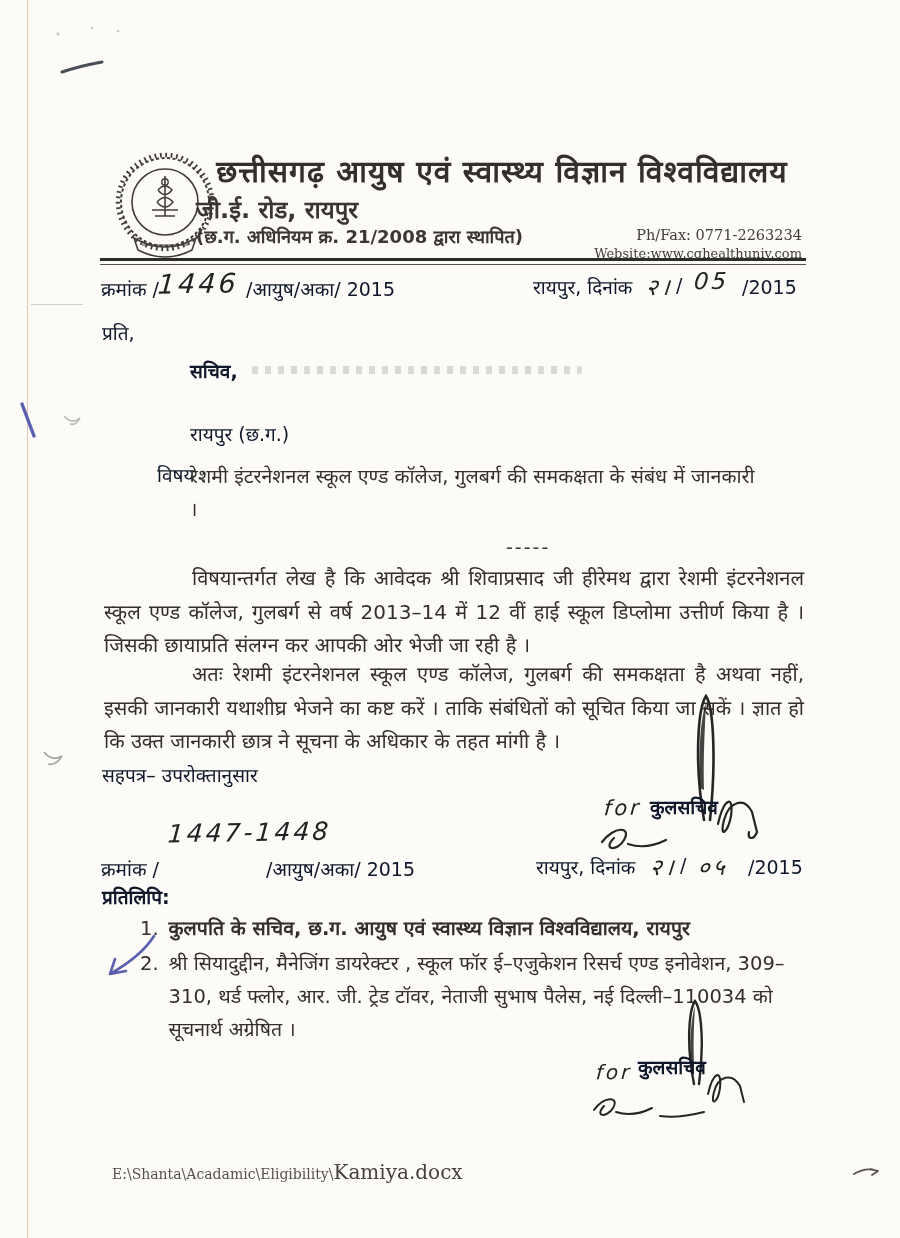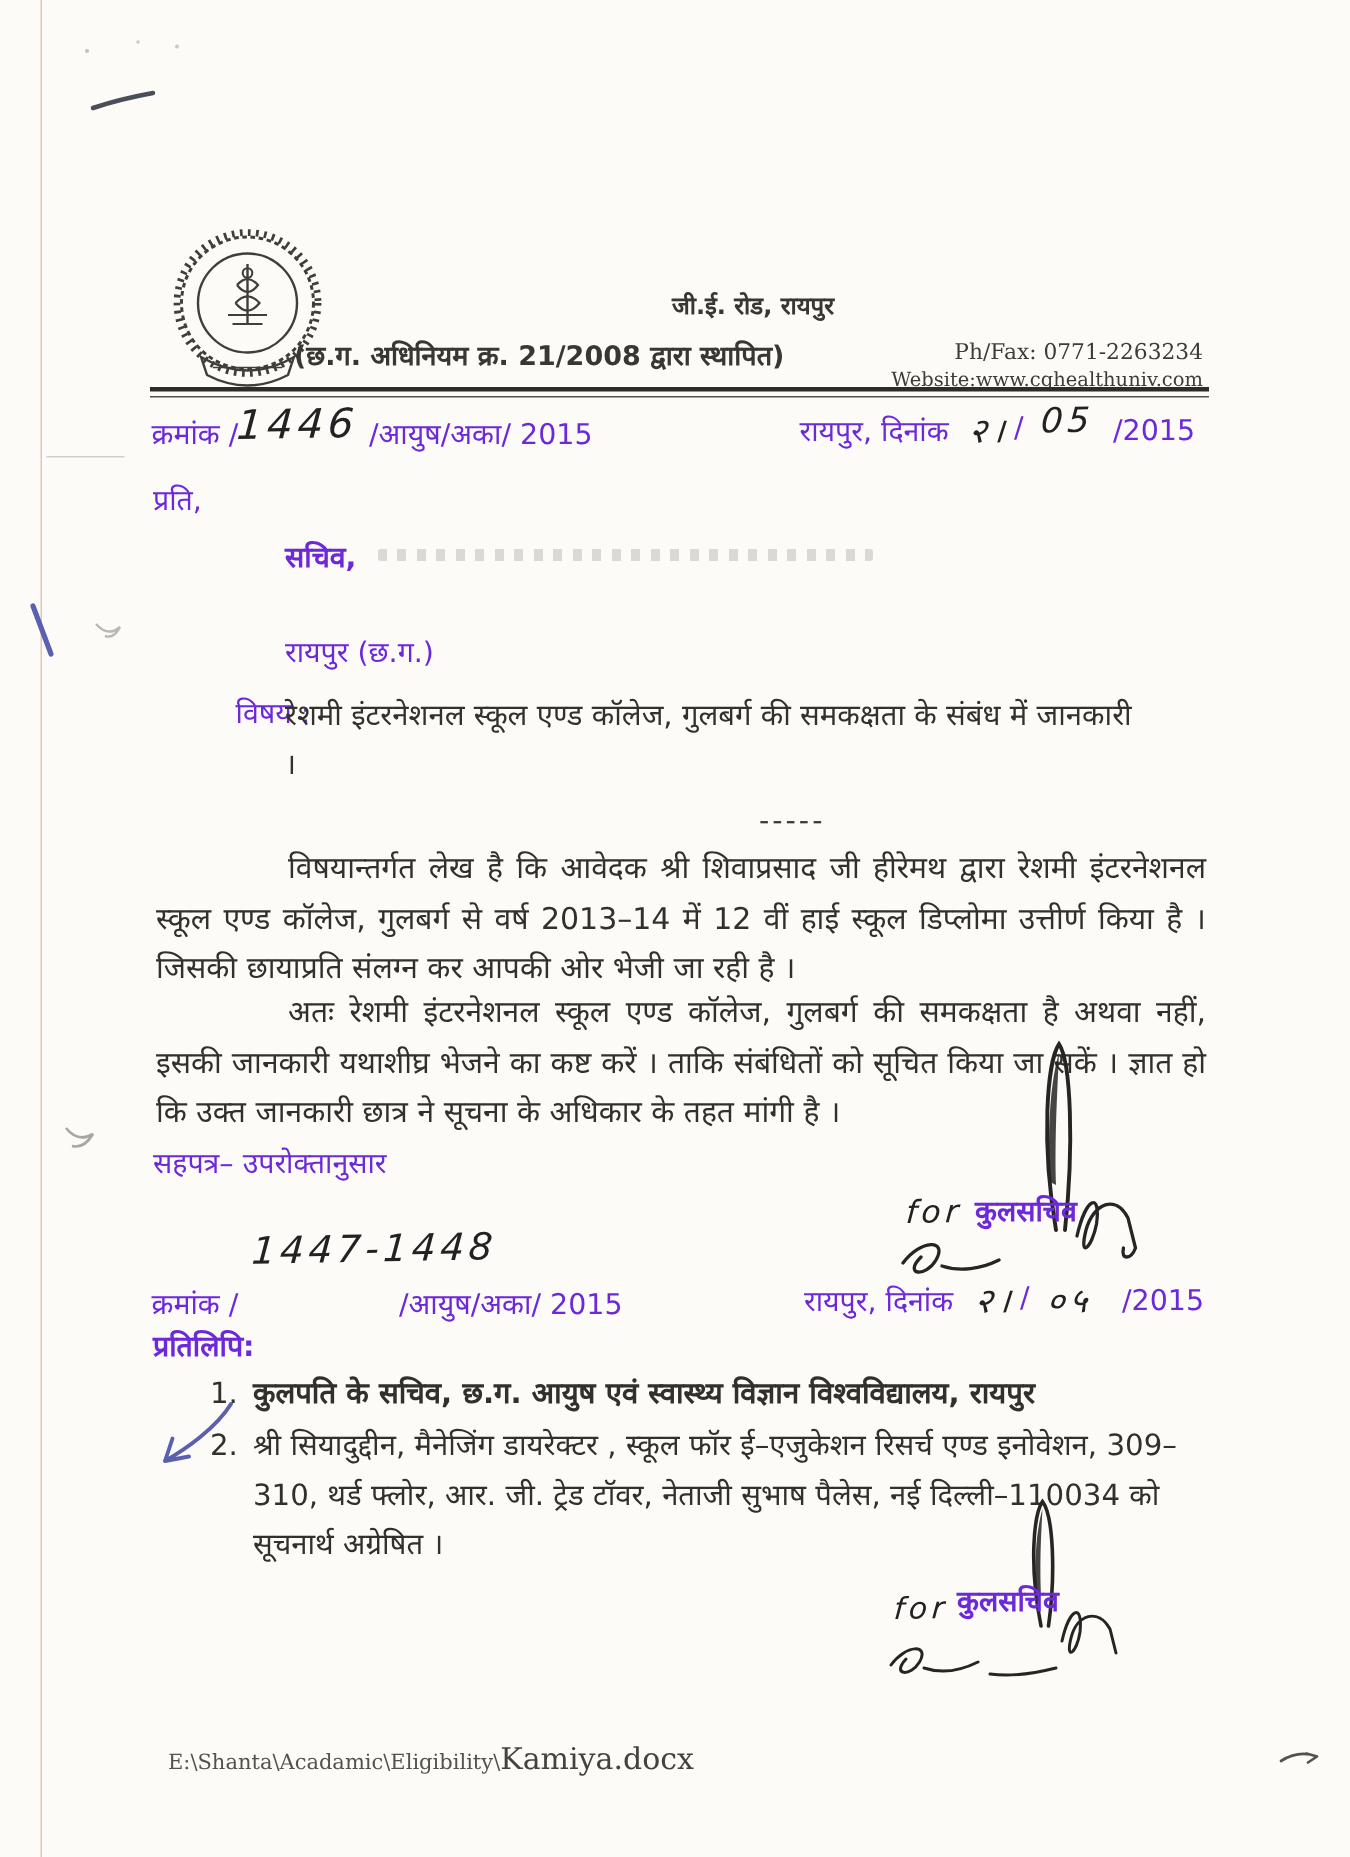--- a/index.html
+++ b/index.html
@@ -9,32 +9,32 @@
     font-family:"DejaVu Sans","Liberation Sans",sans-serif;
     color:#2e2c2a;
   }
   .abs{position:absolute;}
   
   .scan-edge{left:27px;top:0;width:1px;height:1238px;background:#d9b39b;opacity:.75;}
   .faint-hline{left:31px;top:304px;width:52px;height:1px;background:#cfcfca;}
   
   .hdr-name{left:196px;top:150px;width:612px;text-align:center;
     font-size:30px;font-weight:bold;letter-spacing:1px;color:#33302c;}
-  .hdr-addr{left:196px;top:192px;width:612px;text-align:center;
-    font-size:16px;font-weight:bold;color:#3a3733;}
+  .hdr-addr{left:196px;top:192px;width:612px;
+    font-size:24px;font-weight:bold;color:#3a3733;}
   .hdr-act{left:196px;top:224px;width:480px;text-align:left;
     font-size:18px;font-weight:600;color:#3a3733;}
   .hdr-phone{right:98px;top:227px;font-family:"DejaVu Serif",serif;
     font-size:14.5px;color:#3f3c38;}
   .hdr-web{right:98px;top:246px;font-family:"DejaVu Serif",serif;
     font-size:13px;color:#3f3c38;}
   .rule{left:100px;top:258px;width:706px;height:3px;
     border-top:3px solid #2e2c29;border-bottom:1.5px solid #55524e;}
   
-  .ptxt{font-size:19px;color:#6d28d9;}
+  .ptxt{font-size:19px;color:#0f172a;}
   .hw{font-style:italic;color:#232222;transform:skewX(-5deg) rotate(-1deg);
       letter-spacing:3px;}
   .hw-num{font-size:27px;}
   .hw-date{font-size:23px;}
   
   .b{font-weight:bold;}
   .faded-strike{left:252px;top:366px;width:330px;height:8px;
     background:repeating-linear-gradient(90deg,#9a9a94 0 6px,transparent 6px 13px);
     opacity:.35;border-radius:2px;}
   .subject-text{width:572px;font-size:19.5px;line-height:33px;color:#34312d;}
@@ -76,20 +76,21 @@
       <circle cx="53" cy="52" r="47" stroke-width="4.5" stroke-dasharray="1.8,3.6"></circle>
       <circle cx="53" cy="52" r="33" stroke-width="1.6"></circle>
       <path d="M53,26 v40" stroke-width="1.6"></path>
       <path d="M46,40 q7,-8 14,0 q-7,9 -14,0 M45,52 q8,-9 16,0 q-8,10 -16,0" stroke-width="1.5"></path>
       <circle cx="53" cy="32" r="3.2" stroke-width="1.4"></circle>
       <path d="M40,60 h26 M43,66 h20" stroke-width="1.4"></path>
       <path d="M22,88 q31,18 62,0 l-4,12 q-27,14 -54,0 Z" stroke-width="1.6"></path>
       <path d="M30,95 h46" stroke-width="1"></path>
     </g>
   </svg>
+  <div class="abs hdr-name">छत्तीसगढ़ आयुष एवं स्वास्थ्य विज्ञान विश्वविद्यालय</div>
   <div class="abs hdr-addr">जी.ई. रोड, रायपुर</div>
   <div class="abs hdr-act">(छ.ग. अधिनियम क्र. 21/2008 द्वारा स्थापित)</div>
   <div class="abs hdr-phone">Ph/Fax: 0771-2263234</div>
   <div class="abs hdr-web">Website:www.cghealthuniv.com</div>
   <div class="abs rule"></div>
 
   <span class="abs ptxt" style="left:101px;top:276px;">क्रमांक /</span>
   <span class="abs hw hw-num" style="left:158px;top:268px;">1446</span>
   <span class="abs ptxt" style="left:246px;top:276px;">/आयुष/अका/ 2015</span>
   <span class="abs ptxt" style="left:533px;top:274px;">रायपुर, दिनांक</span>

